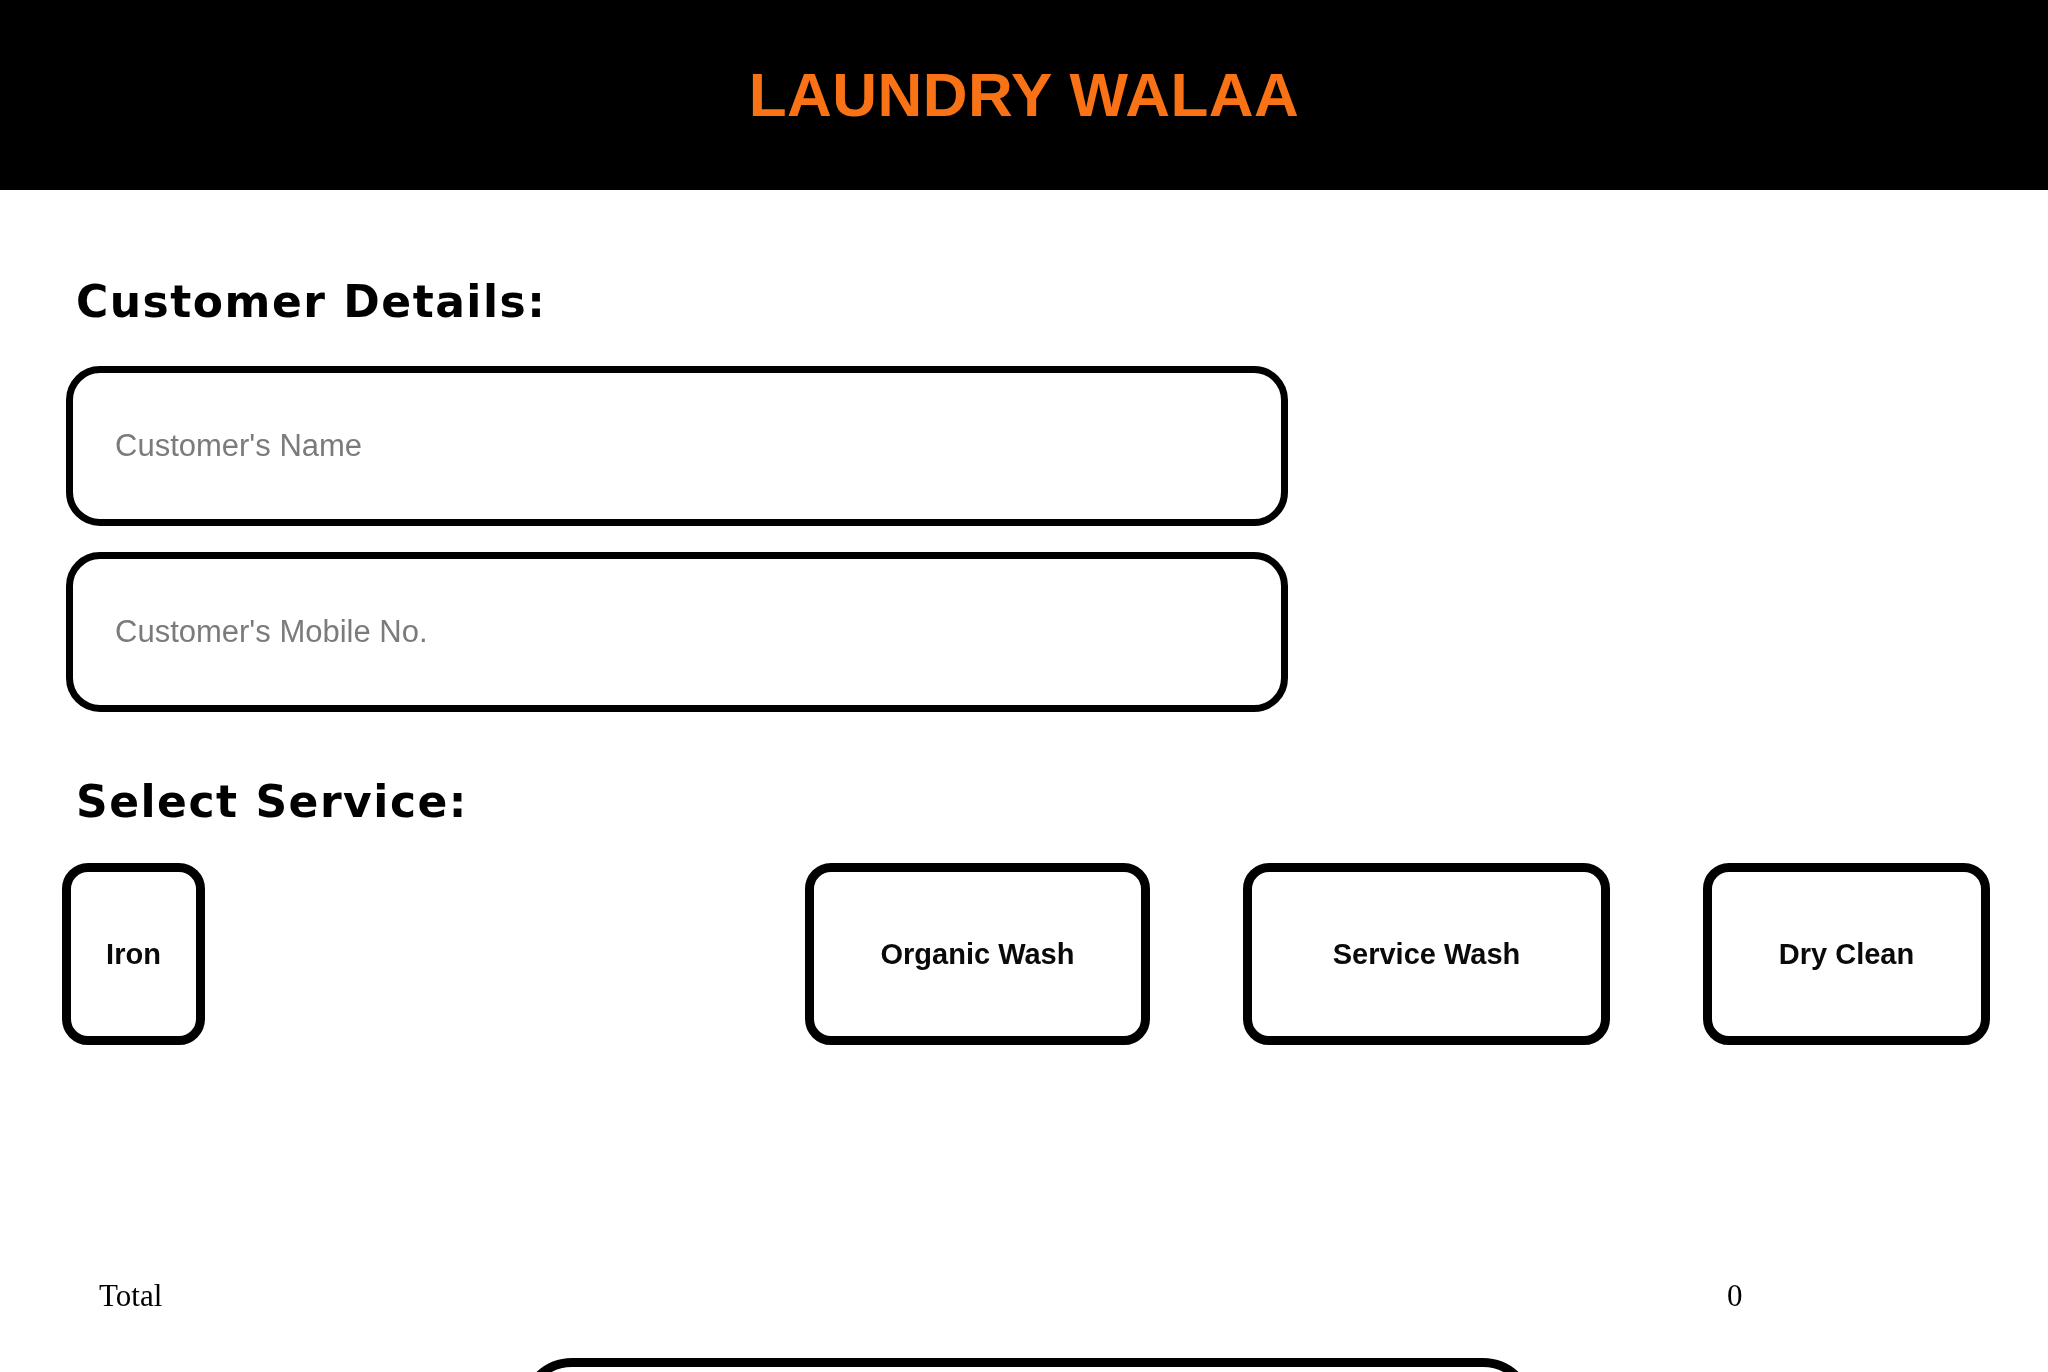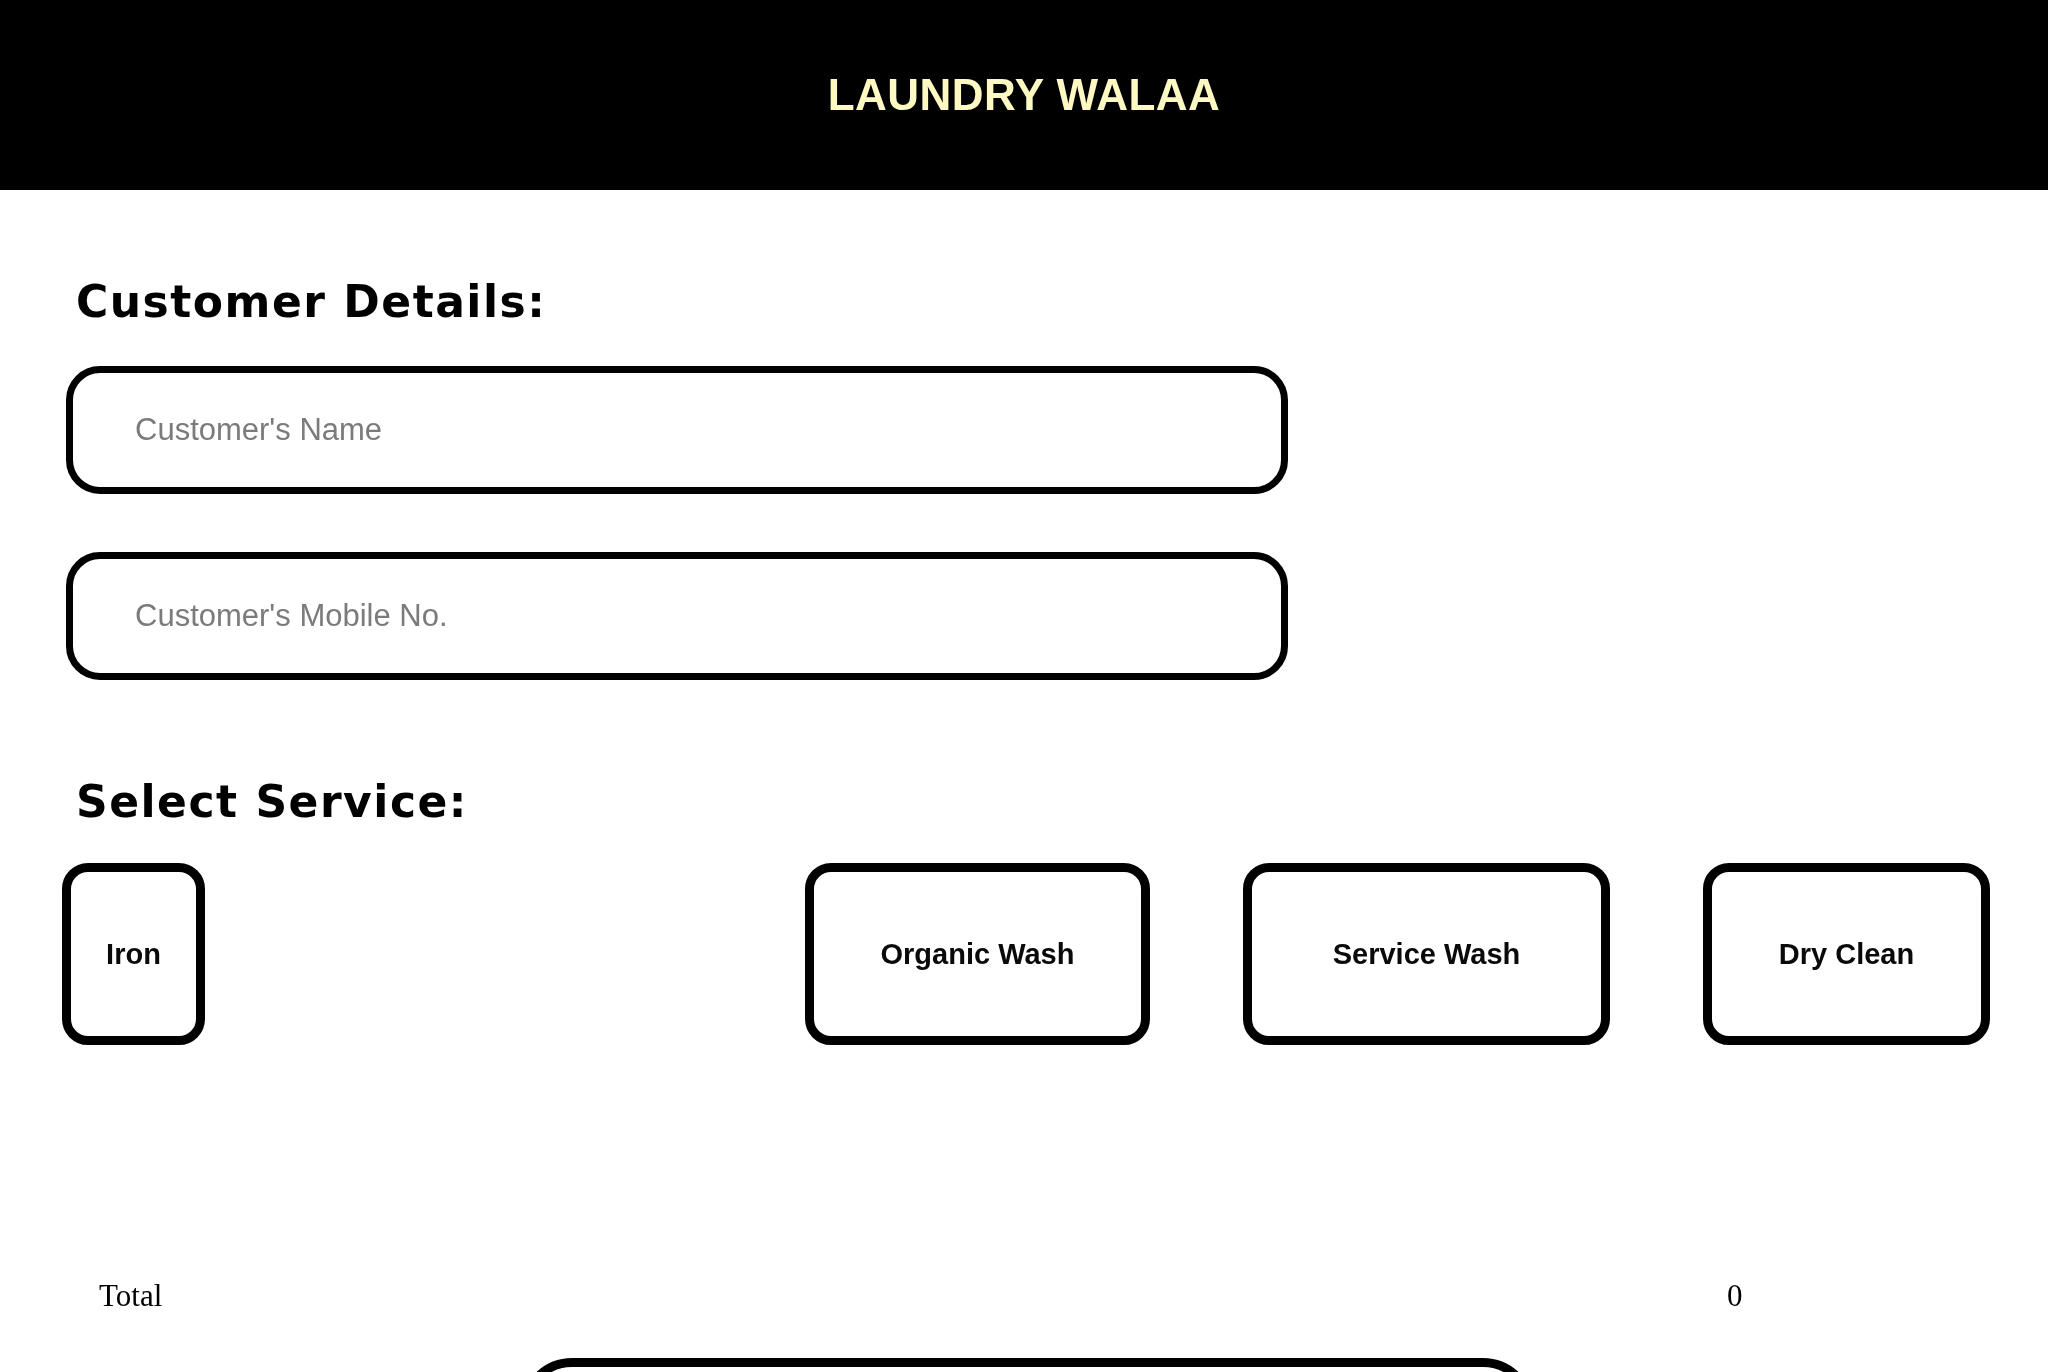--- a/index.html
+++ b/index.html
@@ -19,24 +19,24 @@
   
   .app-header {
     width: 100%;
     height: 190px;
     background: #000000;
     display: flex;
     align-items: center;
     justify-content: center;
   }
   .app-title {
-    color: #fef9c3;
+    color: #f97316;
     font-family: "Liberation Sans", sans-serif;
     font-weight: 700;
-    font-size: 44px;
+    font-size: 62px;
     letter-spacing: 0.5px;
     line-height: 1;
     margin: 0;
     white-space: nowrap;
   }
 
   
   .content {
     padding: 0;
     position: relative;
@@ -53,26 +53,26 @@
   }
 
   #customer-details-heading { position: absolute; left: 60px; top: 70px; }
   #select-service-heading   { position: absolute; left: 60px; top: 570px; }
 
   
   .text-field {
     position: absolute;
     left: 66px;
     width: 1222px;
-    height: 128px;
+    height: 160px;
     background: #ffffff;
     border: 7px solid #000000;
     border-radius: 34px;
     outline: none;
-    padding: 0 62px;
+    padding: 0 42px;
     font-family: "Liberation Sans", sans-serif;
     font-size: 31px;
     color: #222222;
   }
   .text-field::placeholder {
     color: #7b7b7b;
     font-family: "Liberation Sans", sans-serif;
     font-size: 31px;
     opacity: 1;
   }

